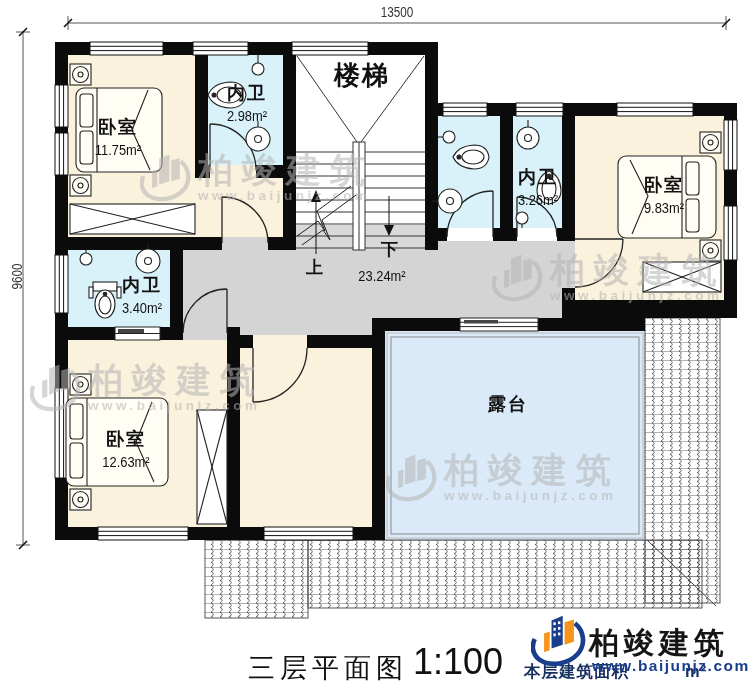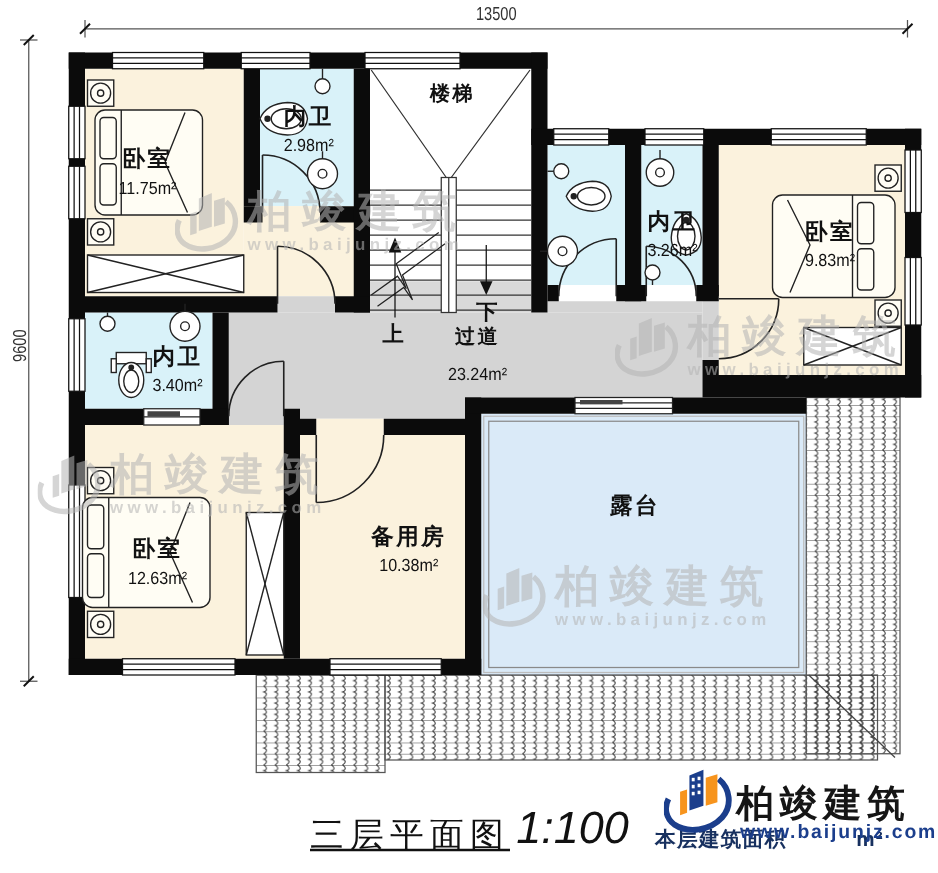--- a/index.html
+++ b/index.html
@@ -1,34 +1,34 @@
 <!DOCTYPE html>
 <html><head>
 <meta charset="utf-8">
 <style>
   html,body{margin:0;padding:0;background:#fff;}
   #canvas{position:relative;width:750px;height:698px;background:#fff;overflow:hidden;
           font-family:"Liberation Sans","DejaVu Sans",sans-serif;}
   #plan-svg{position:absolute;left:0;top:0;}
   .room-label{position:absolute;text-align:center;color:#111;pointer-events:none;}
   .rname{font-weight:bold;font-size:18px;line-height:23px;letter-spacing:2px;}
-  .rname.big{font-size:16px;}
+  .rname.big{font-size:26px;}
   .rarea{font-size:14px;margin-top:3px;letter-spacing:0px;transform:scaleX(.92);}
   .stair-note{position:absolute;font-size:17px;font-weight:bold;color:#111;}
   .dim-h{position:absolute;left:352px;top:3px;width:90px;text-align:center;
          font-size:15px;color:#333;transform:scaleX(.78);}
   .dim-v{position:absolute;left:-16px;top:268px;width:64px;text-align:center;
          font-size:15px;color:#333;transform:rotate(-90deg) scaleX(.78);}
   .wm{position:absolute;display:flex;align-items:center;color:#b4b4b4;opacity:.55;}
   .wm svg{flex:0 0 auto;}
   .wm-text{margin-left:6px;}
   .wm-brand{font-size:35px;font-weight:900;letter-spacing:9px;line-height:36px;white-space:nowrap;}
   .wm-url{font-size:13.5px;font-weight:bold;letter-spacing:3.5px;white-space:nowrap;}
-  .plan-title{position:absolute;left:248px;top:650px;font-size:27px;color:#111;letter-spacing:5px;white-space:nowrap;text-decoration:underline;}
-  .plan-scale{position:absolute;left:413px;top:641px;font-size:36px;color:#111;white-space:nowrap;font-style:italic;}
+  .plan-title{position:absolute;left:248px;top:650px;font-size:27px;color:#111;letter-spacing:5px;white-space:nowrap;}
+  .plan-scale{position:absolute;left:413px;top:641px;font-size:36px;color:#111;white-space:nowrap;}
   .area-note{position:absolute;left:524px;top:661px;font-size:16.5px;font-weight:bold;
              color:#17305f;white-space:nowrap;letter-spacing:1px;}
   .note-gap{display:inline-block;width:56px;}
   .logo-block{position:absolute;left:531px;top:611px;width:215px;}
   .logo-brand{position:absolute;left:58px;top:12px;font-size:30px;font-weight:900;color:#151515;
               letter-spacing:5px;white-space:nowrap;}
   .logo-url{position:absolute;left:61px;top:46px;font-size:15.5px;font-weight:bold;color:#1b3e8c;
             letter-spacing:1.5px;white-space:nowrap;}
 </style>
 </head>
@@ -466,30 +466,25 @@
   </div>
   <div class="room-label" style="left:618px;top:174px;width:92px">
     <div class="rname">卧室</div>
     <div class="rarea">9.83m²</div>
   </div>
   <div class="room-label" style="left:96px;top:274px;width:92px">
     <div class="rname">内卫</div>
     <div class="rarea">3.40m²</div>
   </div>
   <div class="room-label" style="left:332px;top:258px;width:100px">
-    <div class="rname big">过道</div>
     <div class="rarea" style="margin-top:10px">23.24m²</div>
   </div>
   <div class="room-label" style="left:78px;top:428px;width:96px">
     <div class="rname">卧室</div>
     <div class="rarea">12.63m²</div>
-  </div>
-  <div class="room-label" style="left:272px;top:418px;width:110px">
-    <div class="rname">备用房</div>
-    <div class="rarea">10.38m²</div>
   </div>
   <div class="room-label" style="left:463px;top:393px;width:90px">
     <div class="rname">露台</div>
   </div>
 
   <div class="stair-note" style="left:306px;top:256px">上</div>
   <div class="stair-note" style="left:381px;top:238px">下</div>
 
   <div class="dim-h">13500</div>
   <div class="dim-v">9600</div>

